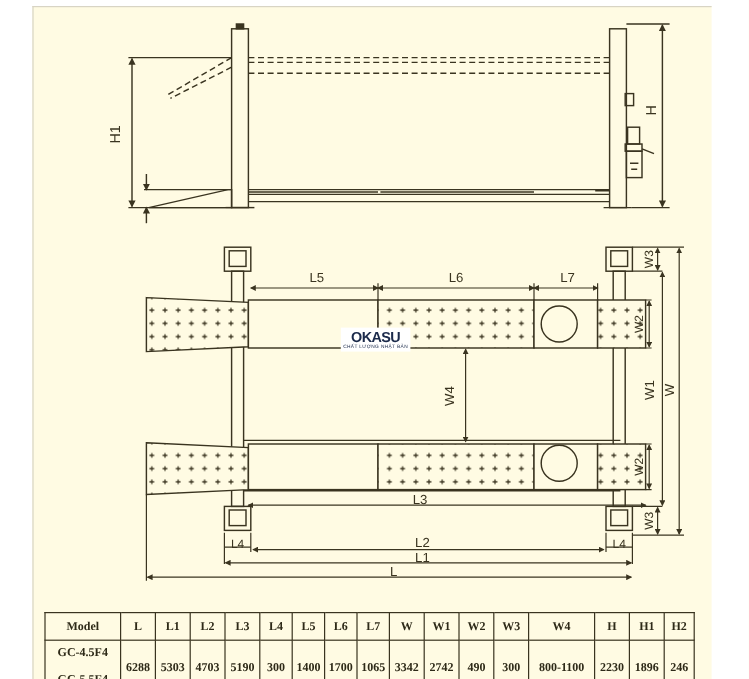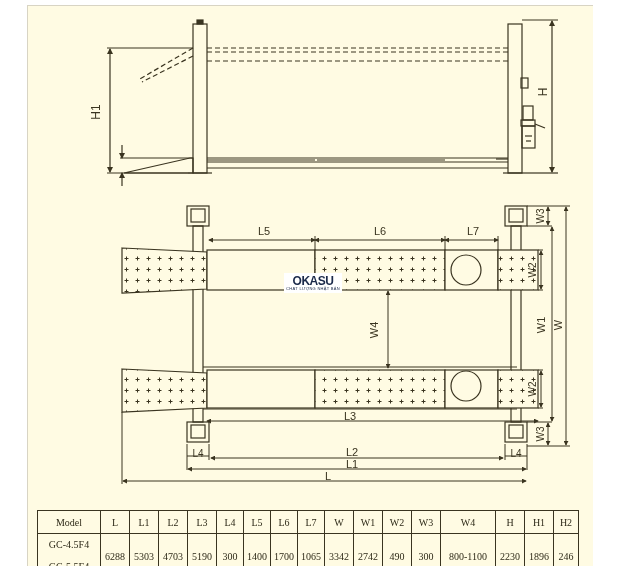--- a/index.html
+++ b/index.html
@@ -24,21 +24,21 @@
   .logo-main { font-size: 12px; font-weight: bold; color: #1b2a4a; letter-spacing: -0.5px; }
   .logo-sub { font-size: 4px; color: #1b2a4a; letter-spacing: 0.3px; }
   table.spec {
     position: absolute; left: 37px; top: 510px;
     border-collapse: collapse;
     font-family: "Liberation Serif", serif; font-size: 10px; color: #2e2a18;
     background: #fffbe3;
   }
   table.spec th, table.spec td {
     border: 1.5px solid #3a3420; text-align: center; padding: 0; height: 22px;
-    font-weight: normal;
+    font-weight: bold;
   }
   table.spec td.model { line-height: 22px; }
 </style>
 </head>
 <body>
 
 <div class="panel"></div>
 
 <svg class="drawing" width="624" height="566" viewBox="0 0 624 566">
   <defs>

